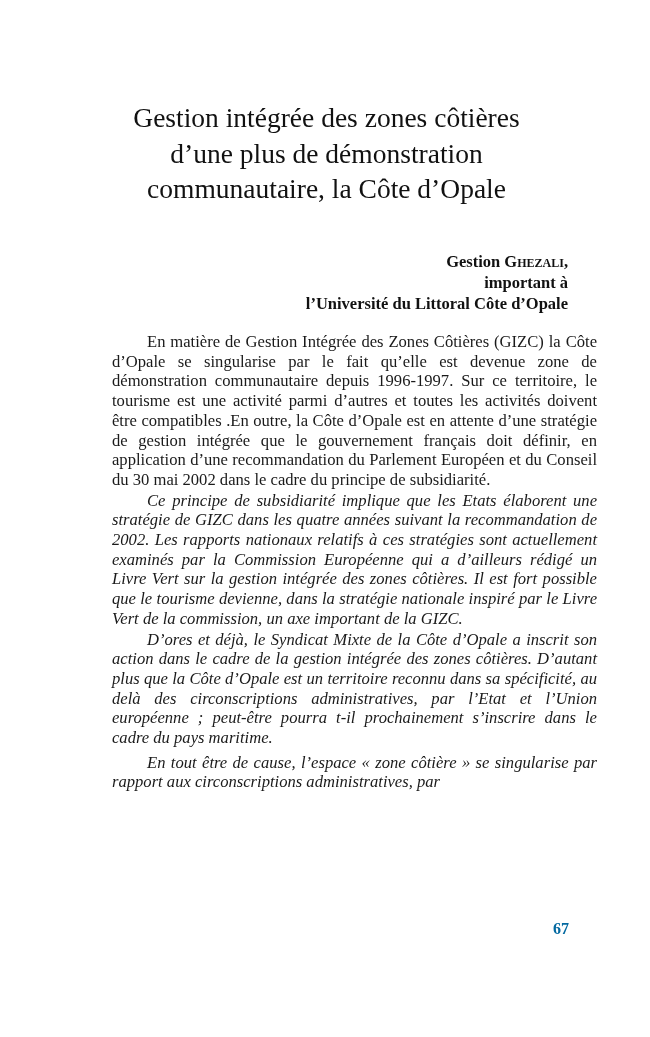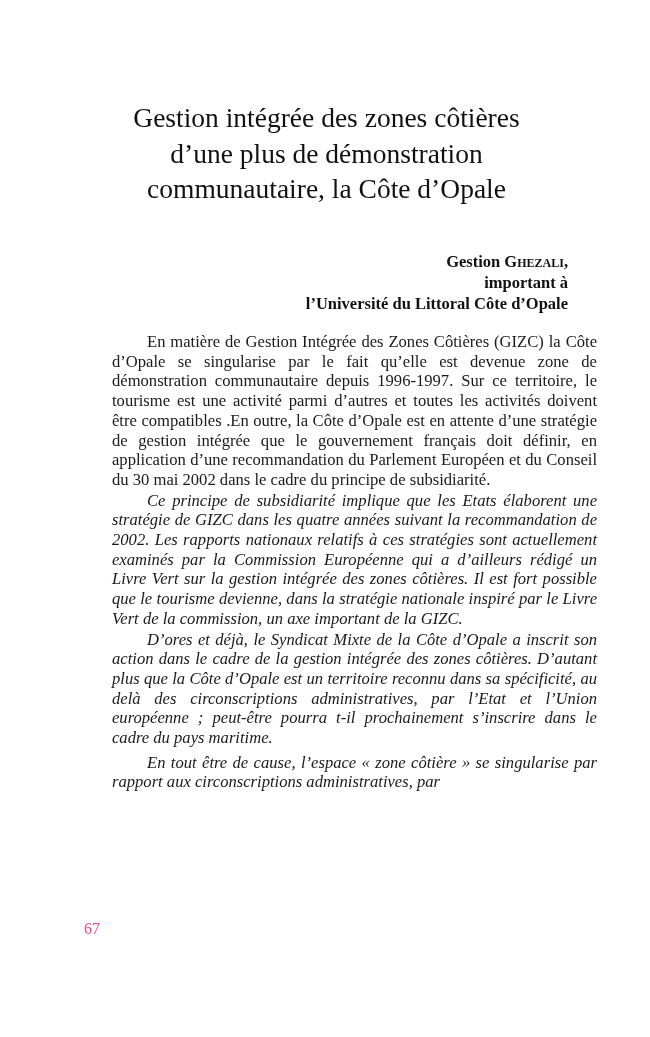--- a/index.html
+++ b/index.html
@@ -55,23 +55,24 @@
       margin: 0;
       text-indent: 35px;
     }
     .body p + p { margin-top: 1px; font-style: italic; }
     .body p.gap { margin-top: 5px; }
     .pagenum {
       position: absolute;
       left: 84px;
       width: 485px;
       top: 920px;
-      text-align: left;
+      text-align: right;
       font-size: 16px;
-      color: #ec4899;
+      color: #0369a1;
+      font-weight: bold;
     }
   </style>
 </head>
 <body>
 
 <h1 class="title">
   <span>Gestion intégrée des zones côtières</span>
   <span>d’une plus de démonstration</span>
   <span>communautaire, la Côte d’Opale</span>
 </h1>

